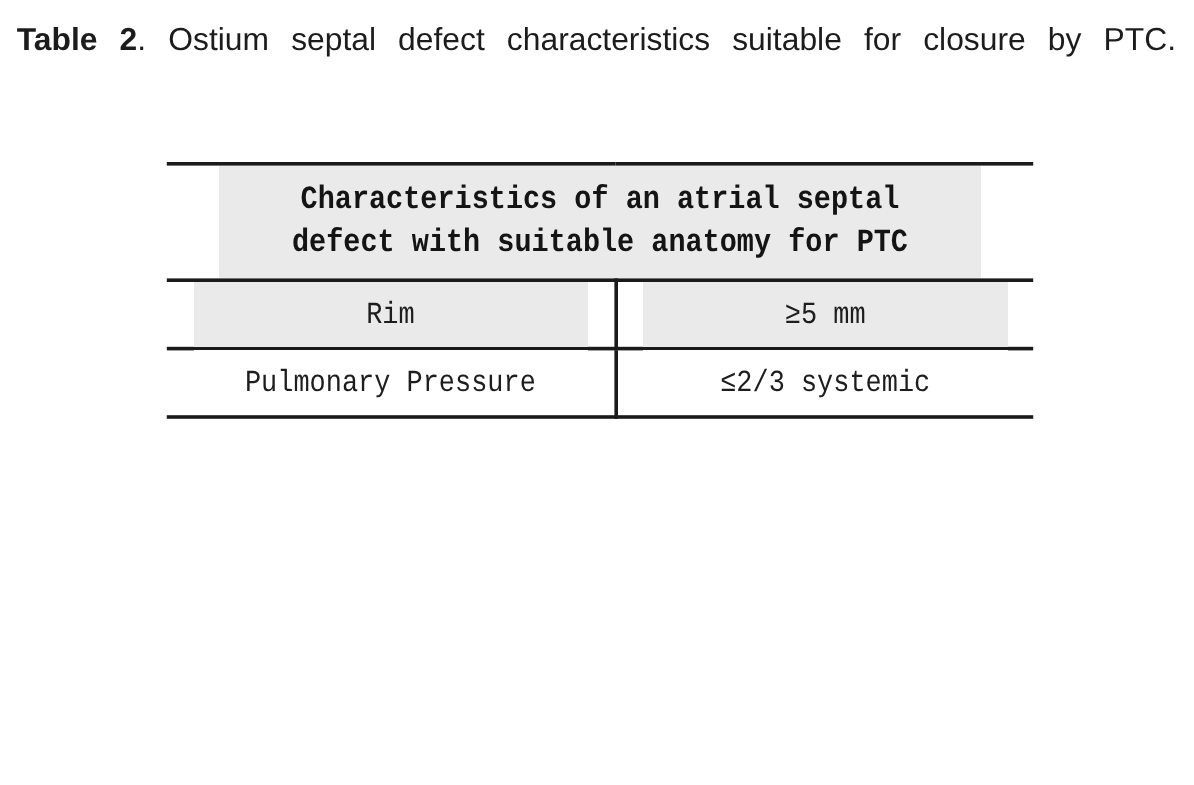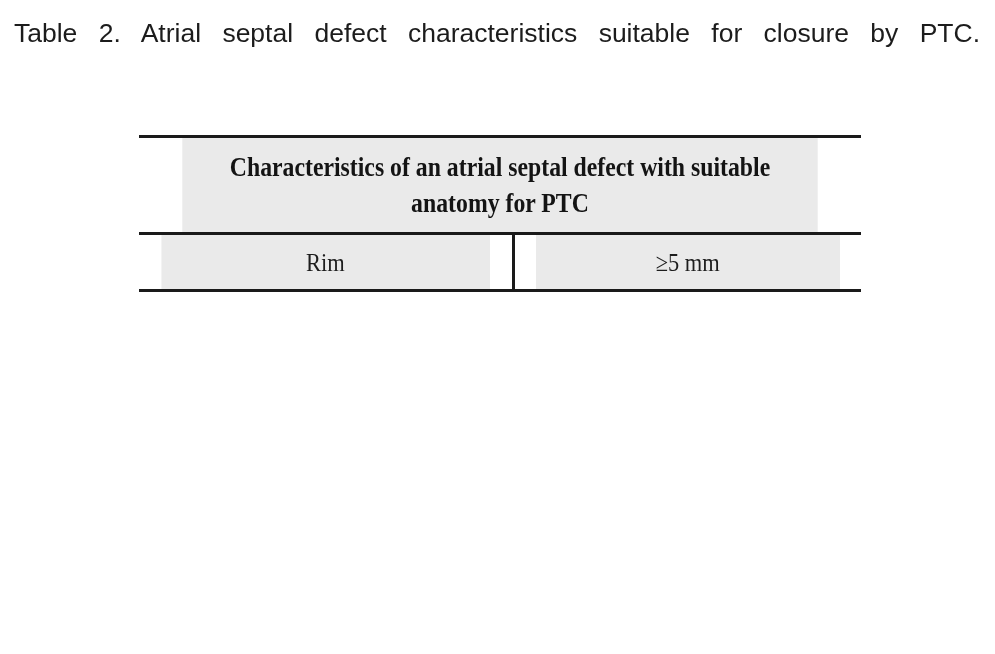--- a/index.html
+++ b/index.html
@@ -23,41 +23,41 @@
     top: 14px;
     width: 966px;
     font-family: "Liberation Sans", "DejaVu Sans", sans-serif;
     font-size: 26.5px;
     line-height: 38px;
     color: #1c1c1c;
     text-align: justify;
     text-justify: inter-word;
   }
   .caption .cap-label {
-    font-weight: normal;
+    font-weight: bold;
   }
   
   .caption .cap-body::after {
     content: "";
     display: inline-block;
     width: 100%;
   }
 
   
   .table-wrap {
     position: absolute;
     left: 139px;
     top: 135px;
     width: 722px;
   }
   table.asd-table {
     width: 722px;
     border-collapse: collapse;
     table-layout: fixed;
-    font-family: Liberation Serif, serif;
+    font-family: Liberation Mono, monospace;
   }
   table.asd-table col.col-label { width: 374px; }
   table.asd-table col.col-value { width: 348px; }
 
   .asd-table td {
     padding: 0;
     margin: 0;
     text-align: center;
     vertical-align: middle;
     font-size: 25.5px;
@@ -108,21 +108,21 @@
     border-right: 3px solid #1a1a1a;
   }
 
   .empty-cell { }
 </style>
 </head>
 <body>
 
 <div class="caption">
   <span class="cap-body">
-    <span class="cap-label">Table 2</span><span class="cap-text">. Atrial septal defect characteristics suitable for closure by PTC.</span>
+    <span class="cap-label">Table 2</span><span class="cap-text">. Ostium septal defect characteristics suitable for closure by PTC.</span>
   </span>
 </div>
 
 <div class="table-wrap">
   <table class="asd-table">
     <colgroup>
       <col class="col-label">
       <col class="col-value">
     </colgroup>
     <tbody>
@@ -132,17 +132,21 @@
       </tr>
 
 
 
 
       <tr class="data-row row-shaded">
         <td class="col-left">Rim</td>
         <td>≥5 mm</td>
       </tr>
 
+      <tr class="data-row row-plain">
+        <td class="col-left">Pulmonary Pressure</td>
+        <td>≤2/3 systemic</td>
+      </tr>
 
 
     </tbody>
   </table>
 </div>
 
 </body></html>

